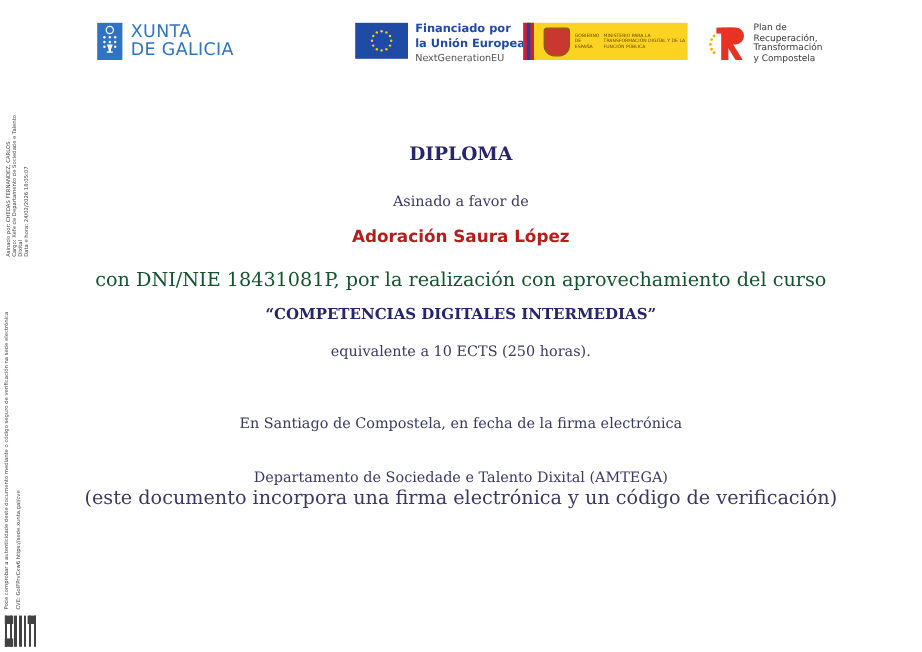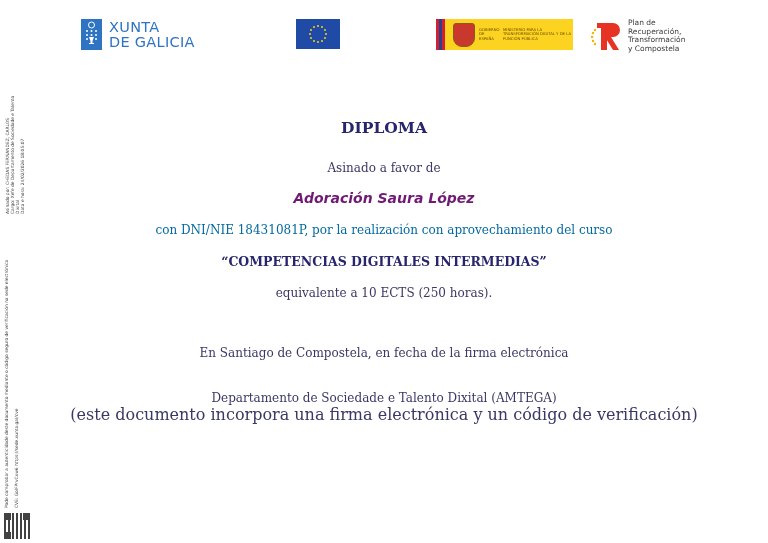--- a/index.html
+++ b/index.html
@@ -24,22 +24,22 @@
   .gob-min { margin-left:4px; font-family:"DejaVu Sans", sans-serif; font-size:3.8px; line-height:4.5px; color:#6a4a00; width:70px; }
 
   .prtr { position:absolute; left:590px; top:19px; display:flex; align-items:center; }
   .prtr-mark { width:32px; height:31px; position:relative; }
   .prtr-text { margin-left:6px; font-family:"DejaVu Sans", sans-serif; font-size:7.5px; line-height:8.6px; color:#3a3a3a; font-weight:normal; }
 
   
   .content { position:absolute; left:0; right:0; top:0; text-align:center; }
   .title { position:absolute; left:0; right:0; top:118px; font-size:15.5px; font-weight:bold; color:#27256b; }
   .otorgado { position:absolute; left:0; right:0; top:161px; font-size:12px; color:#3a3866; }
-  .name { position:absolute; left:0; right:0; top:190px; font-family:"DejaVu Sans", sans-serif; font-size:14px; font-weight:bold; color:#701a75;font-style:italic; }
-  .dni { position:absolute; left:0; right:0; top:223px; font-size:12px; color:#0369a1; }
+  .name { position:absolute; left:0; right:0; top:190px; font-family:"DejaVu Sans", sans-serif; font-size:14px; font-weight:bold; color:#b91c1c; }
+  .dni { position:absolute; left:0; right:0; top:223px; font-size:16px; color:#14532d; }
   .course { position:absolute; left:0; right:0; top:254px; font-size:12.5px; font-weight:bold; color:#27256b; }
   .modal { position:absolute; left:0; right:0; top:286px; font-size:12px; color:#3a3866; line-height:15px; }
   .place { position:absolute; left:0; right:0; top:346px; font-size:12px; color:#3a3866; }
   .dept { position:absolute; left:0; right:0; top:391px; font-size:12px; color:#3a3866; }
   .dept-note { position:absolute; left:0; right:0; top:405px; font-size:16px; color:#3a3866; }
 
   
   .vtext { position:absolute; transform-origin:0 0; transform:rotate(-90deg); font-family:"DejaVu Sans", sans-serif; font-size:4.4px; color:#444; line-height:5px; white-space:nowrap; }
   .sig { left:5px; top:214px; }
   .verify { left:4px; top:508px; }
@@ -90,20 +90,25 @@
           <circle cx="26" cy="22" r="1"></circle>
         <circle cx="22" cy="23" r="1"></circle>
           <circle cx="18" cy="22" r="1"></circle>
           <circle cx="15" cy="19" r="1"></circle>
         <circle cx="14" cy="15" r="1"></circle>
           <circle cx="15" cy="11" r="1"></circle>
           <circle cx="18" cy="8" r="1"></circle>
       </g>
     </svg>
   </div>
+  <div class="eu-text">
+    <span class="eu-l1">Financiado por</span>
+    <span class="eu-l2">la Unión Europea</span>
+    <span class="eu-l3">NextGenerationEU</span>
+  </div>
 </div>
 
 <div class="gob">
   <div class="gob-flag"></div>
   <div class="gob-shield"></div>
   <div class="gob-name">GOBIERNO DE ESPAÑA</div>
   <div class="gob-min">MINISTERIO PARA LA TRANSFORMACIÓN DIGITAL Y DE LA FUNCIÓN PÚBLICA</div>
 </div>
 
 <div class="prtr">

